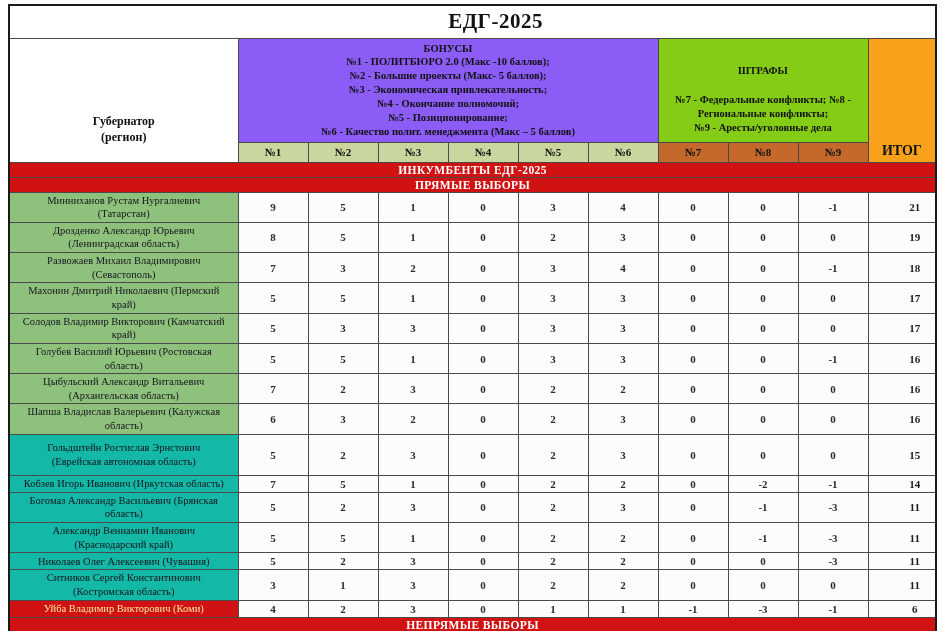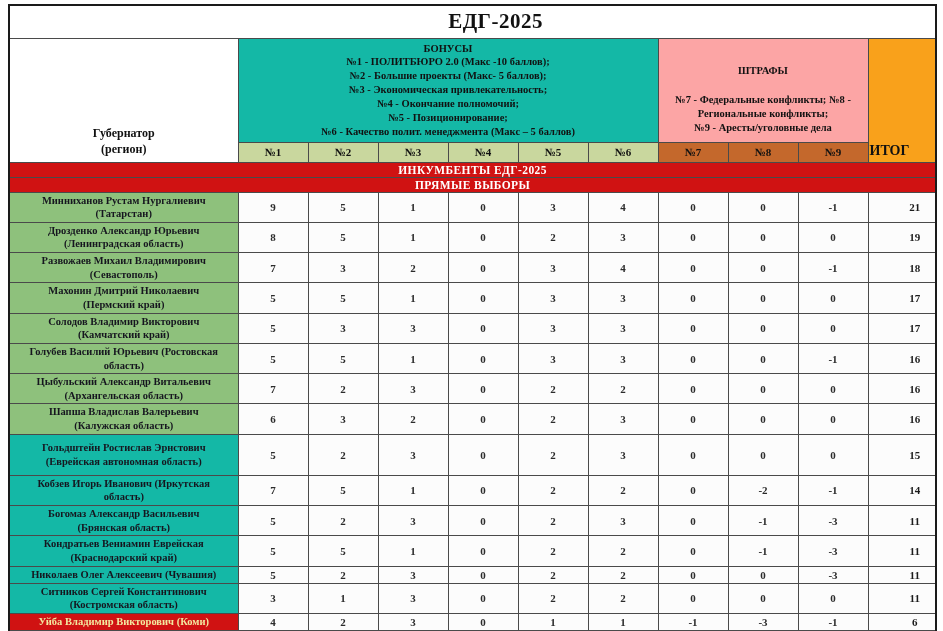--- a/index.html
+++ b/index.html
@@ -16,50 +16,50 @@
   
   .title-cell{
     height:33px;text-align:center;vertical-align:middle;
     font-size:21px;font-weight:bold;color:#111;background:#fff;
     letter-spacing:.5px;
     padding-left:47px;
   }
   
   .governor-cell{
     background:#fff;text-align:center;vertical-align:bottom;
-    font-weight:bold;font-size:12px;color:#111;padding:0 2px 4px 2px;line-height:1.35;
+    font-weight:bold;font-size:12px;color:#111;padding:0 2px 16px 2px;line-height:1.35;
   }
   .bonuses-cell{
-    background:#14b8a6;text-align:center;vertical-align:top;
+    background:#8b5cf6;text-align:center;vertical-align:top;
     font-weight:bold;font-size:10.5px;color:#111;padding:3px 16px;line-height:1.32;
   }
   .penalties-cell{
-    background:#fca5a5;text-align:center;vertical-align:top;
+    background:#84cc16;text-align:center;vertical-align:top;
     font-weight:bold;font-size:10.5px;color:#111;padding:3px 6px;line-height:1.32;
   }
   .penalties-title{margin:22px 0 16px 0;}
   .total-head-cell{
-    background:#F9A11B;vertical-align:bottom;
+    background:#F9A11B;text-align:center;vertical-align:bottom;
     font-weight:bold;font-size:14px;color:#111;padding-bottom:3px;
   }
   .num-head{
     height:20px;text-align:center;vertical-align:middle;
     font-weight:bold;font-size:11px;color:#111;
   }
   .num-head.bonus{background:#C9D79E;}
   .num-head.penalty{background:#C4682C;}
   
   .banner-cell{
     background:#D01212;color:#ffffff;font-weight:bold;
     text-align:center;vertical-align:middle;font-size:11.5px;
     height:15px;letter-spacing:.4px;border-left:2px solid #1a1a1a;border-right:2px solid #1a1a1a;
   }
   
   .name-cell{
-    font-weight:bold;font-size:10.5px;color:#16161f;
+    font-weight:normal;font-size:10.5px;color:#16161f;
     text-align:center;vertical-align:middle;padding:1px 12px;line-height:1.3;
   }
   .name-cell.green{background:#8EC17C;}
   .name-cell.yellow{background:#14b8a6;}
   .name-cell.red{background:#D01212;color:#F2E9A0;}
   .score-cell,.total-cell{
     background:#FCFCFC;text-align:center;vertical-align:middle;
     font-weight:bold;font-size:11px;color:#2b2b2b;padding:1px 2px;
   }
   .total-cell{color:#1c1c1c;padding-left:28px;}
@@ -266,21 +266,21 @@
           <td class="score-cell">3</td>
           <td class="score-cell">0</td>
           <td class="score-cell">2</td>
           <td class="score-cell">3</td>
           <td class="score-cell">0</td>
           <td class="score-cell">-1</td>
           <td class="score-cell">-3</td>
           <td class="total-cell">11</td>
         </tr>
         <tr class="data-row">
-          <td class="name-cell yellow">Кондратьев Вениамин Еврейская (Краснодарский край)</td>
+          <td class="name-cell yellow">Александр Вениамин Иванович (Краснодарский край)</td>
           <td class="score-cell">5</td>
           <td class="score-cell">5</td>
           <td class="score-cell">1</td>
           <td class="score-cell">0</td>
           <td class="score-cell">2</td>
           <td class="score-cell">2</td>
           <td class="score-cell">0</td>
           <td class="score-cell">-1</td>
           <td class="score-cell">-3</td>
           <td class="total-cell">11</td>

